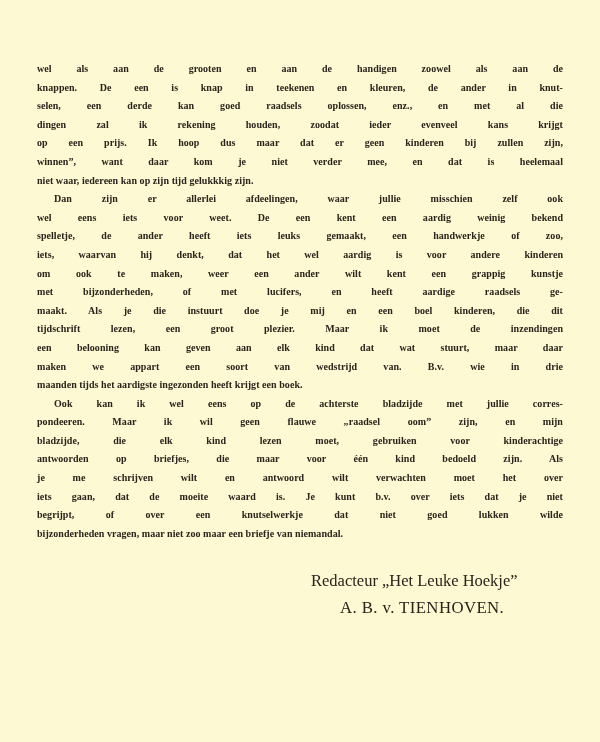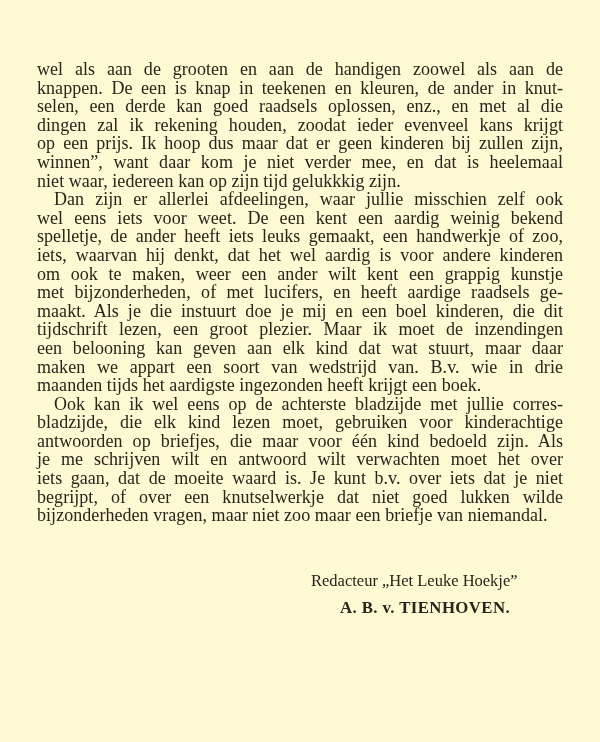--- a/index.html
+++ b/index.html
@@ -8,33 +8,34 @@
     background:#fcf9d4;
     font-family:"Liberation Serif","DejaVu Serif",serif;
     color:#2a241c;
   }
   .page { position:relative; width:600px; height:742px; background:#fcf9d3; }
   .body-text {
     position:absolute; left:37px; top:60px; width:526px;
   }
   .line {
     display:block; height:18.6px; line-height:18.6px;
-    font-size:18px; white-space:nowrap;
+    font-size:10px; white-space:nowrap;
     text-align:justify; text-align-last:justify;
     letter-spacing:0.05px;
+    font-weight:bold;
   }
   .line.last { text-align-last:left; }
   .line.indent { padding-left:17px; }
   .sig1 {
     position:absolute; left:311px; top:571px;
     font-size:16.5px; line-height:20px; white-space:nowrap;
   }
   .sig2 {
     position:absolute; left:340px; top:598px;
-    font-size:16.8px; line-height:20px; white-space:nowrap; letter-spacing:0.4px;font-weight:bold;
+    font-size:16.8px; line-height:20px; white-space:nowrap; letter-spacing:0.4px;
   }
 </style>
 </head>
 <body>
 
 <div class="page">
   <div class="body-text" id="body-text">
       <div>
         <span class="line">wel als aan de grooten en aan de handigen zoowel als aan de</span>
         <span class="line">knappen. De een is knap in teekenen en kleuren, de ander in knut-</span>
@@ -52,20 +53,21 @@
         <span class="line">om ook te maken, weer een ander wilt kent een grappig kunstje</span>
         <span class="line">met bijzonderheden, of met lucifers, en heeft aardige raadsels ge-</span>
         <span class="line">maakt. Als je die instuurt doe je mij en een boel kinderen, die dit</span>
         <span class="line">tijdschrift lezen, een groot plezier. Maar ik moet de inzendingen</span>
         <span class="line">een belooning kan geven aan elk kind dat wat stuurt, maar daar</span>
         <span class="line">maken we appart een soort van wedstrijd van. B.v. wie in drie</span>
         <span class="line last">maanden tijds het aardigste ingezonden heeft krijgt een boek.</span>
       </div>
       <div>
         <span class="line indent">Ook kan ik wel eens op de achterste bladzijde met jullie corres-</span>
+        <span class="line">pondeeren. Maar ik wil geen flauwe „raadsel oom” zijn, en mijn</span>
         <span class="line">bladzijde, die elk kind lezen moet, gebruiken voor kinderachtige</span>
         <span class="line">antwoorden op briefjes, die maar voor één kind bedoeld zijn. Als</span>
         <span class="line">je me schrijven wilt en antwoord wilt verwachten moet het over</span>
         <span class="line">iets gaan, dat de moeite waard is. Je kunt b.v. over iets dat je niet</span>
         <span class="line">begrijpt, of over een knutselwerkje dat niet goed lukken wilde</span>
         <span class="line last">bijzonderheden vragen, maar niet zoo maar een briefje van niemandal.</span>
       </div>
     </div>
   <div class="sig1">Redacteur „Het Leuke Hoekje”</div>
   <div class="sig2">A. B. v. TIENHOVEN.</div>

